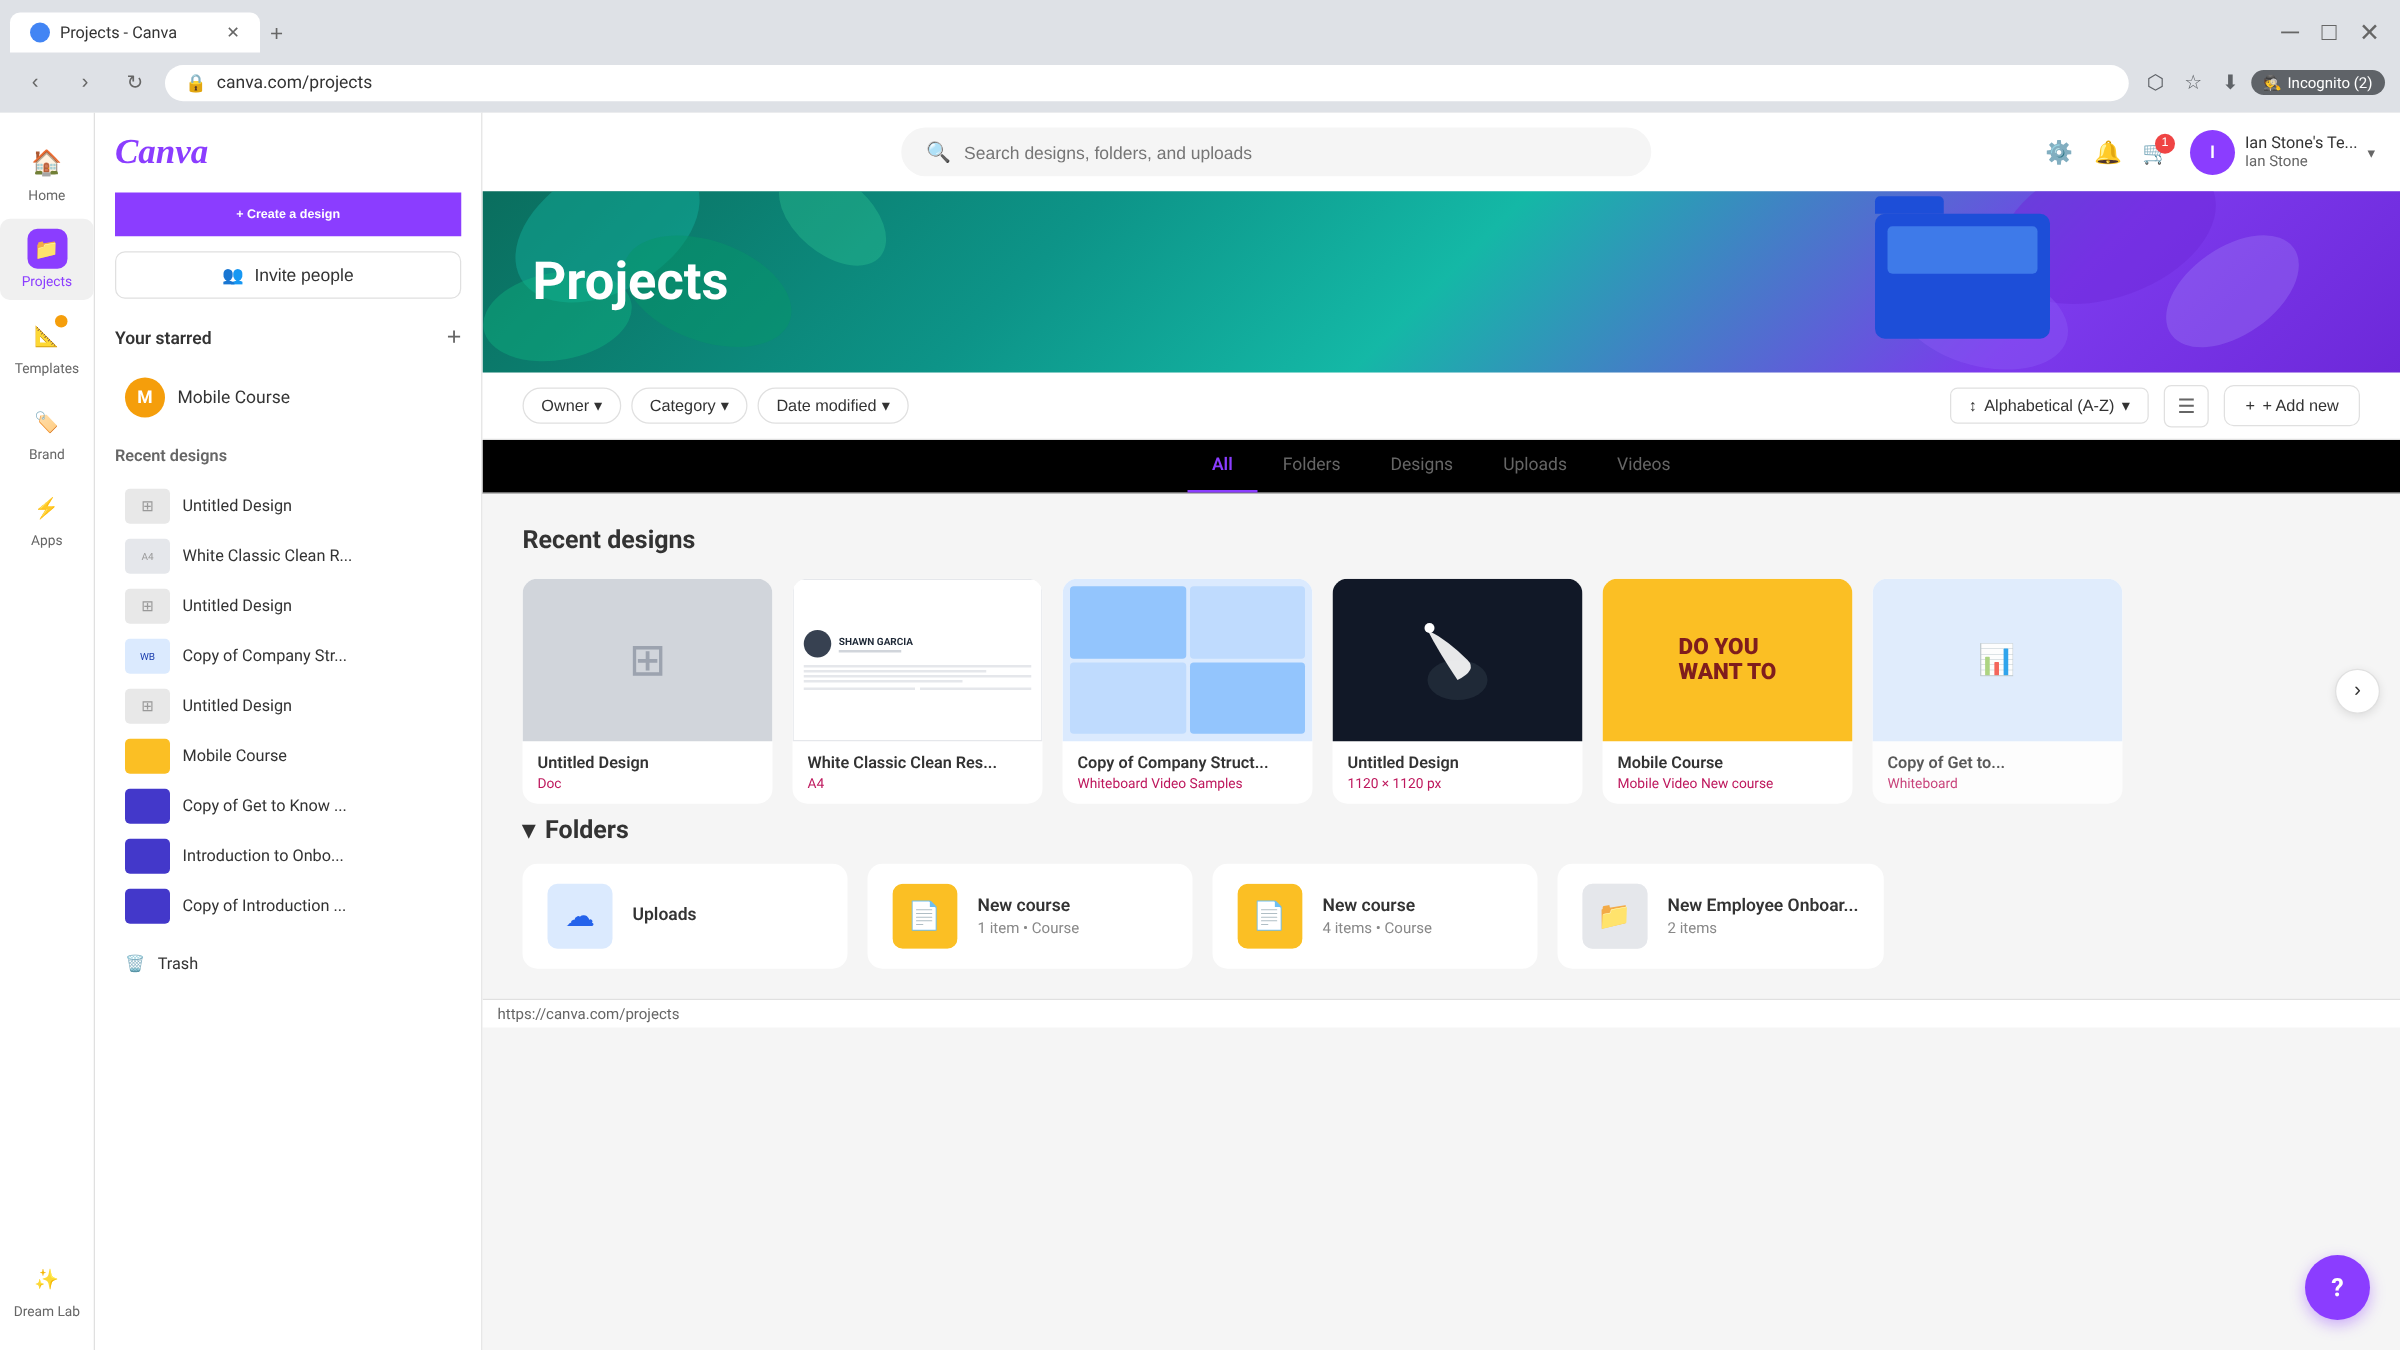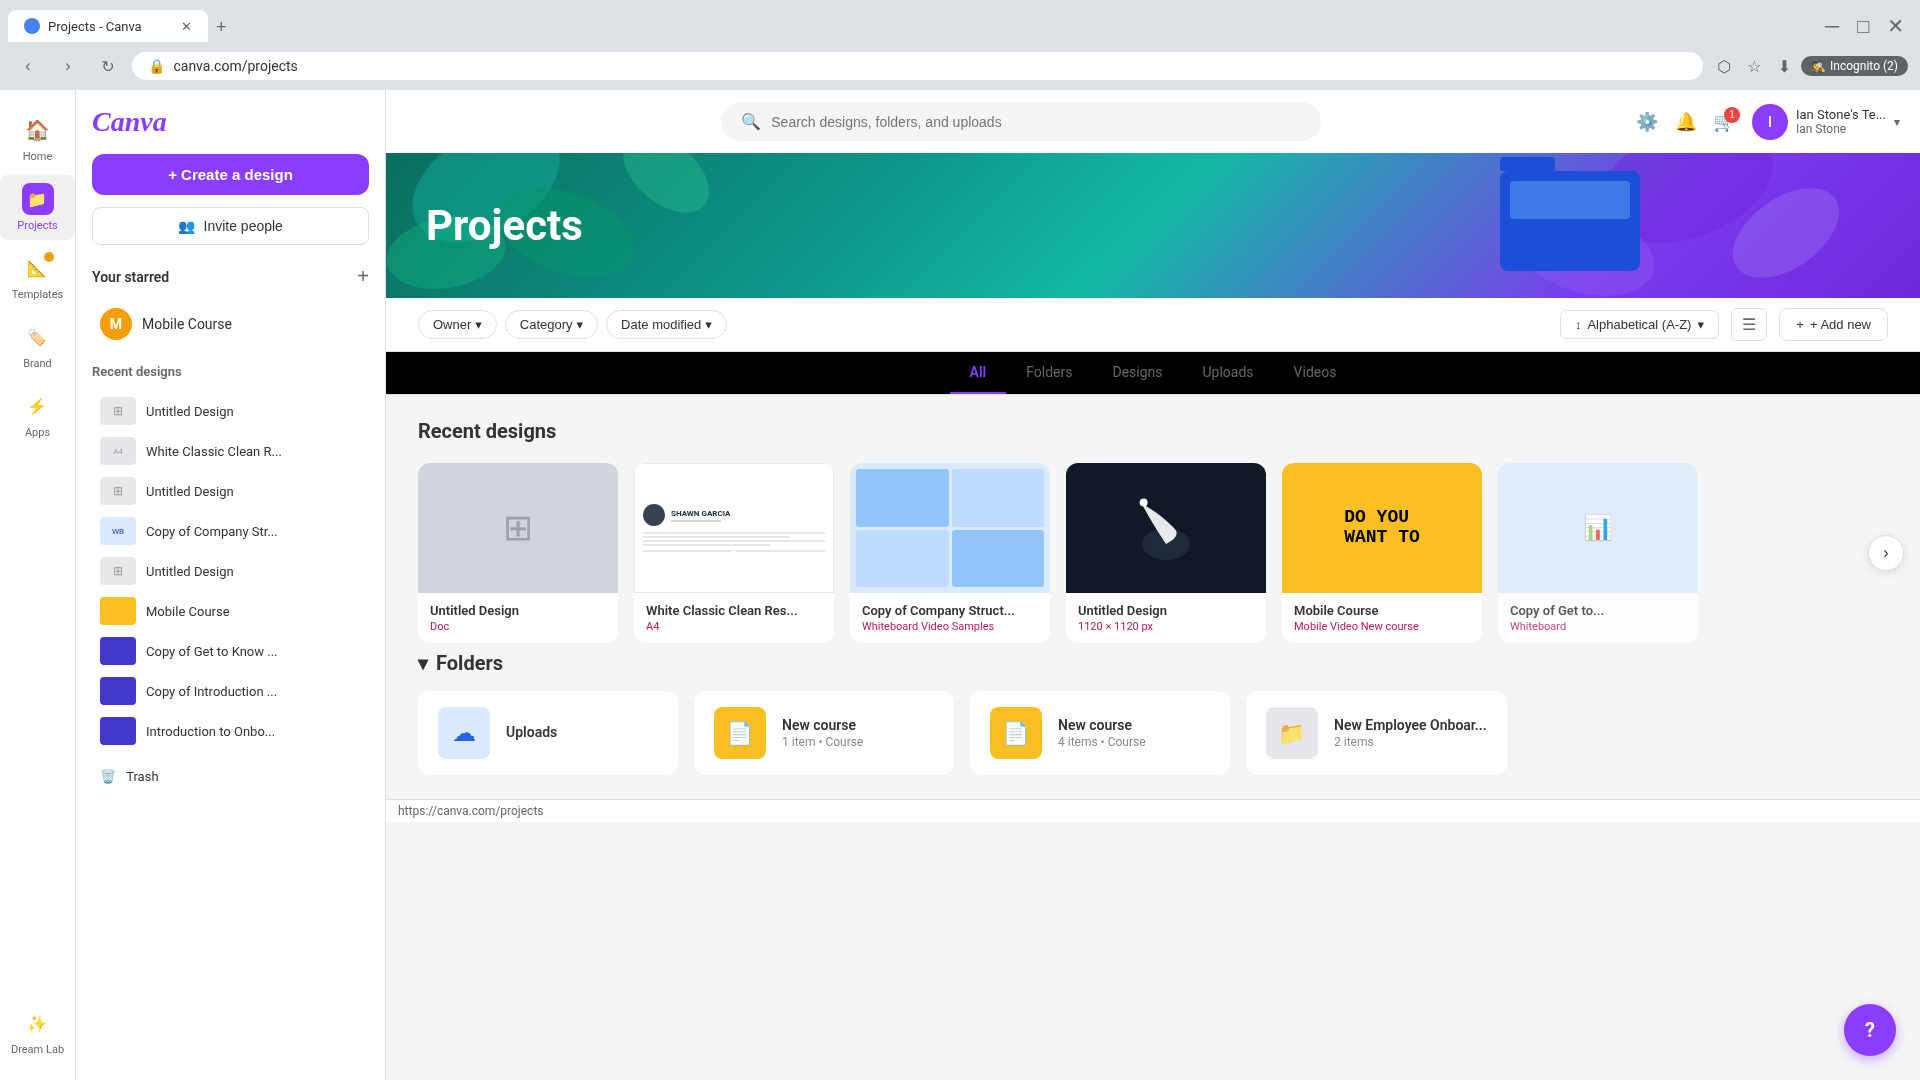--- a/index.html
+++ b/index.html
@@ -33,21 +33,21 @@
     .sidebar-icon { width: 32px; height: 32px; display: flex; align-items: center; justify-content: center; border-radius: 8px; font-size: 20px; }
     .sidebar-label { font-size: 11px; color: #666; }
     .sidebar-item.active .sidebar-label { color: #8b3dff; }
     .projects-icon { background: #8b3dff; border-radius: 8px; }
     .notification-dot { width: 10px; height: 10px; background: #f59e0b; border-radius: 50%; position: absolute; top: 0; right: 0; }
     .icon-wrapper { position: relative; }
 
     
     .left-panel { width: 310px; background: white; border-right: 1px solid #e0e0e0; overflow-y: auto; flex-shrink: 0; padding: 16px; }
     .canva-logo { color: #8b3dff; font-size: 28px; font-weight: 700; margin-bottom: 16px; display: block; }
-    .create-btn { background: #8b3dff; color: white; border: none; border-radius: 12px; padding: 12px 20px; font-size: 15px; font-weight: 600; width: 100%; cursor: pointer; display: flex; align-items: center; justify-content: center; gap: 8px; margin-bottom: 12px; }
+    .create-btn { background: #8b3dff; color: white; border: none; border-radius: 0; padding: 12px 20px; font-size: 10px; font-weight: 600; width: 100%; cursor: pointer; display: flex; align-items: center; justify-content: center; gap: 8px; margin-bottom: 12px; }
     .invite-btn { background: white; color: #333; border: 1px solid #e0e0e0; border-radius: 8px; padding: 10px 20px; font-size: 14px; font-weight: 500; width: 100%; cursor: pointer; display: flex; align-items: center; justify-content: center; gap: 8px; margin-bottom: 20px; }
 
     .starred-section { margin-bottom: 16px; }
     .starred-header { display: flex; align-items: center; justify-content: space-between; margin-bottom: 12px; }
     .starred-title { font-size: 14px; font-weight: 600; color: #333; }
     .add-btn { background: none; border: none; font-size: 20px; color: #666; cursor: pointer; }
     .starred-item { display: flex; align-items: center; gap: 10px; padding: 8px; border-radius: 8px; cursor: pointer; }
     .starred-avatar { width: 32px; height: 32px; background: #f59e0b; border-radius: 50%; display: flex; align-items: center; justify-content: center; color: white; font-size: 14px; font-weight: 700; flex-shrink: 0; }
     .starred-name { font-size: 14px; color: #333; }
 
@@ -120,21 +120,21 @@
     .folder-icon.course { background: #fef3c7; color: #d97706; }
     .folder-icon.employee { background: #f3f4f6; color: #6b7280; }
     .folder-info { }
     .folder-name { font-size: 14px; font-weight: 600; color: #333; }
     .folder-meta { font-size: 12px; color: #888; margin-top: 2px; }
 
     .scroll-right { position: absolute; right: -16px; top: 50%; transform: translateY(-50%); background: white; border: 1px solid #e0e0e0; border-radius: 50%; width: 36px; height: 36px; display: flex; align-items: center; justify-content: center; cursor: pointer; font-size: 16px; color: #333; box-shadow: 0 2px 8px rgba(0,0,0,0.1); z-index: 10; }
 
     
     .yellow-card { background: #fbbf24; }
-    .yellow-text { color: #000000; font-size: 18px; font-weight: 900; line-height: 1.1; padding: 8px; font-family: Liberation Mono, monospace; }
+    .yellow-text { color: #7f1d1d; font-size: 18px; font-weight: 900; line-height: 1.1; padding: 8px; }
 
     
     .swan-dark { background: #111827; }
 
     
     .status-bar { background: white; padding: 4px 12px; font-size: 12px; color: #666; border-top: 1px solid #e0e0e0; }
 
     
     .help-btn { position: fixed; bottom: 24px; right: 24px; background: #8b3dff; color: white; border-radius: 50%; width: 52px; height: 52px; display: flex; align-items: center; justify-content: center; font-size: 20px; font-weight: 700; cursor: pointer; box-shadow: 0 4px 12px rgba(139,61,255,0.4); z-index: 100; }
 
@@ -272,25 +272,25 @@
       <div class="recent-item">
         <div class="recent-thumb yellow" style="background:#fbbf24;"></div>
         <span class="recent-name">Mobile Course</span>
       </div>
       <div class="recent-item">
         <div class="recent-thumb" style="background:#4338ca;"></div>
         <span class="recent-name">Copy of Get to Know ...</span>
       </div>
       <div class="recent-item">
         <div class="recent-thumb" style="background:#4338ca;"></div>
+        <span class="recent-name">Introduction to Onbo...</span>
+      </div>
+      <div class="recent-item">
+        <div class="recent-thumb" style="background:#4338ca;"></div>
         <span class="recent-name">Copy of Introduction ...</span>
-      </div>
-      <div class="recent-item">
-        <div class="recent-thumb" style="background:#4338ca;"></div>
-        <span class="recent-name">Introduction to Onbo...</span>
       </div>
     </div>
 
     <div class="trash-item" style="margin-top:12px;">
       <span>🗑️</span>
       <span>Trash</span>
     </div>
   </div>
 
   <div class="main-content">

